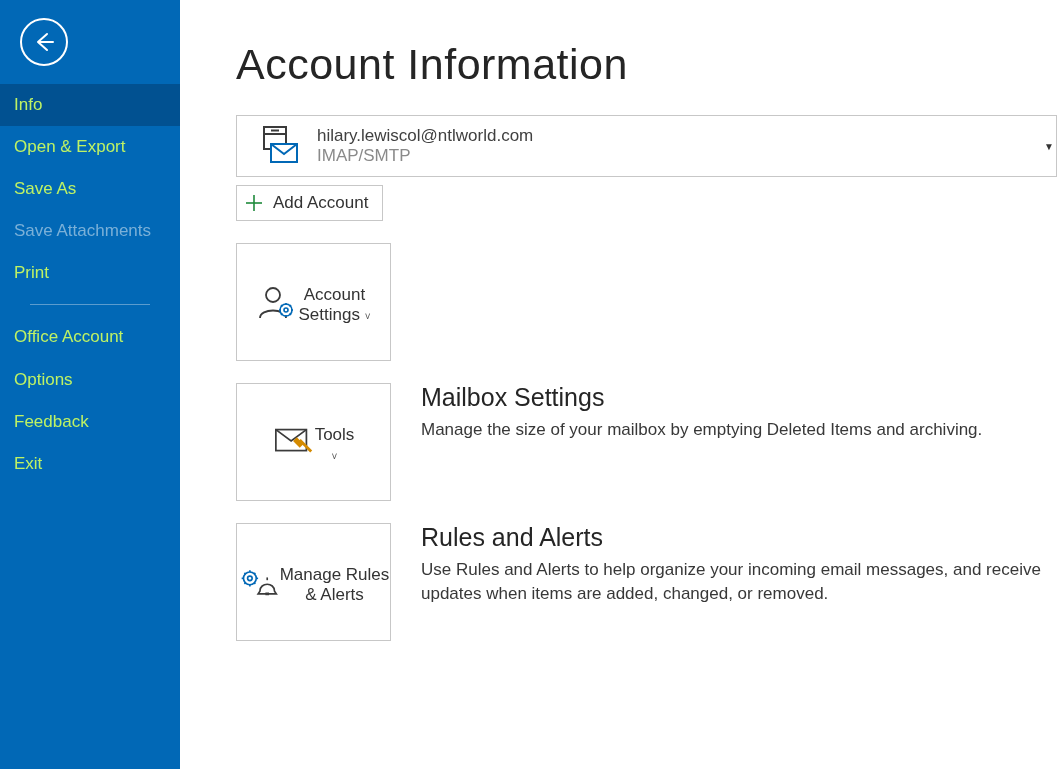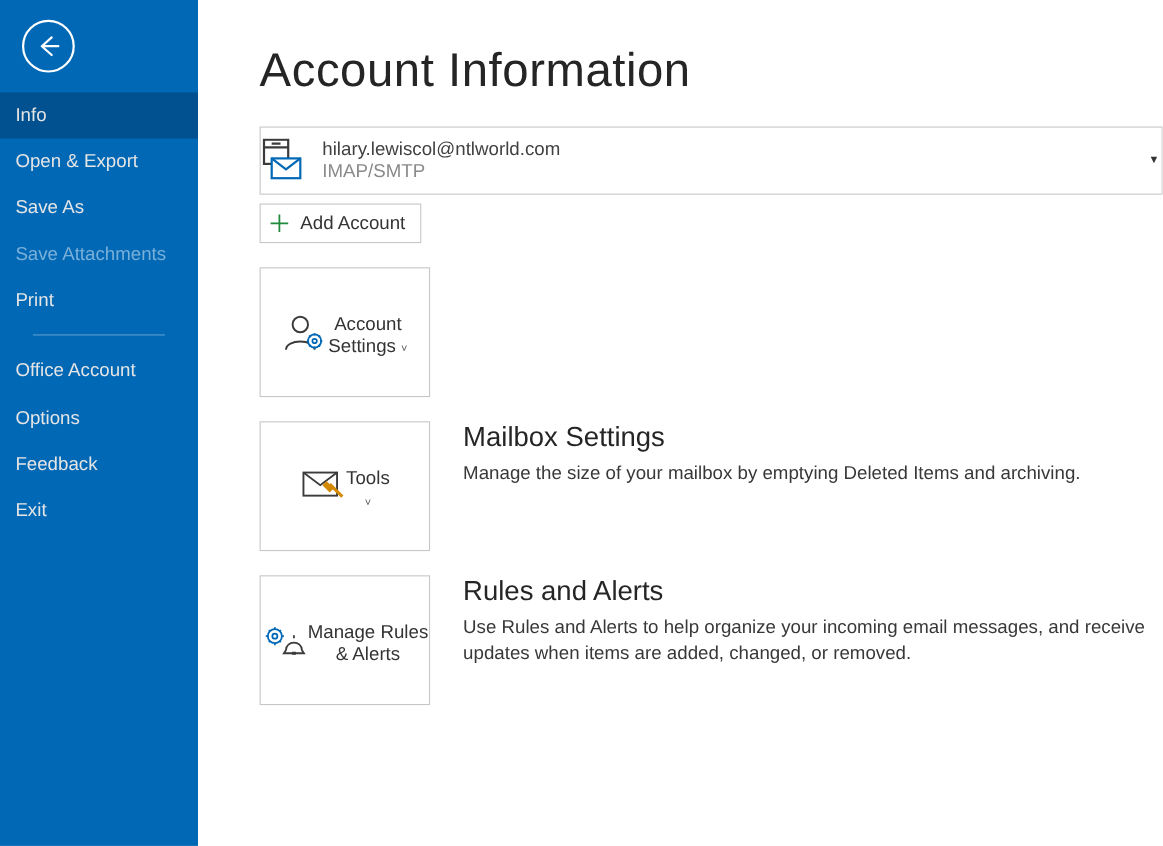--- a/index.html
+++ b/index.html
@@ -39,21 +39,21 @@
       display: flex;
       align-items: center;
       justify-content: center;
       cursor: pointer;
     }
     .sidebar-items { }
     .sidebar-item {
       padding: 11px 14px;
       font-size: 17px;
       cursor: pointer;
-      color: #e5e5e5;
+      color: #bef264;
     }
     .sidebar-item.active {
       background: #015191;
     }
     .sidebar-item.disabled {
       color: #7ab0d8;
       cursor: default;
     }
     .sidebar-divider {
       border-top: 1px solid #5b9cce;
@@ -72,21 +72,21 @@
       font-weight: 300;
       color: #252525;
       margin-bottom: 26px;
       letter-spacing: 0.5px;
     }
     .account-dropdown {
       border: 1px solid #c7c7c7;
       height: 62px;
       display: flex;
       align-items: center;
-      padding: 0 0;
+      padding: 0 24px;
       cursor: pointer;
       position: relative;
       width: calc(100%);
     }
     .account-dropdown .acct-icon {
       width: 38px;
       height: 40px;
       position: relative;
       flex-shrink: 0;
     }

